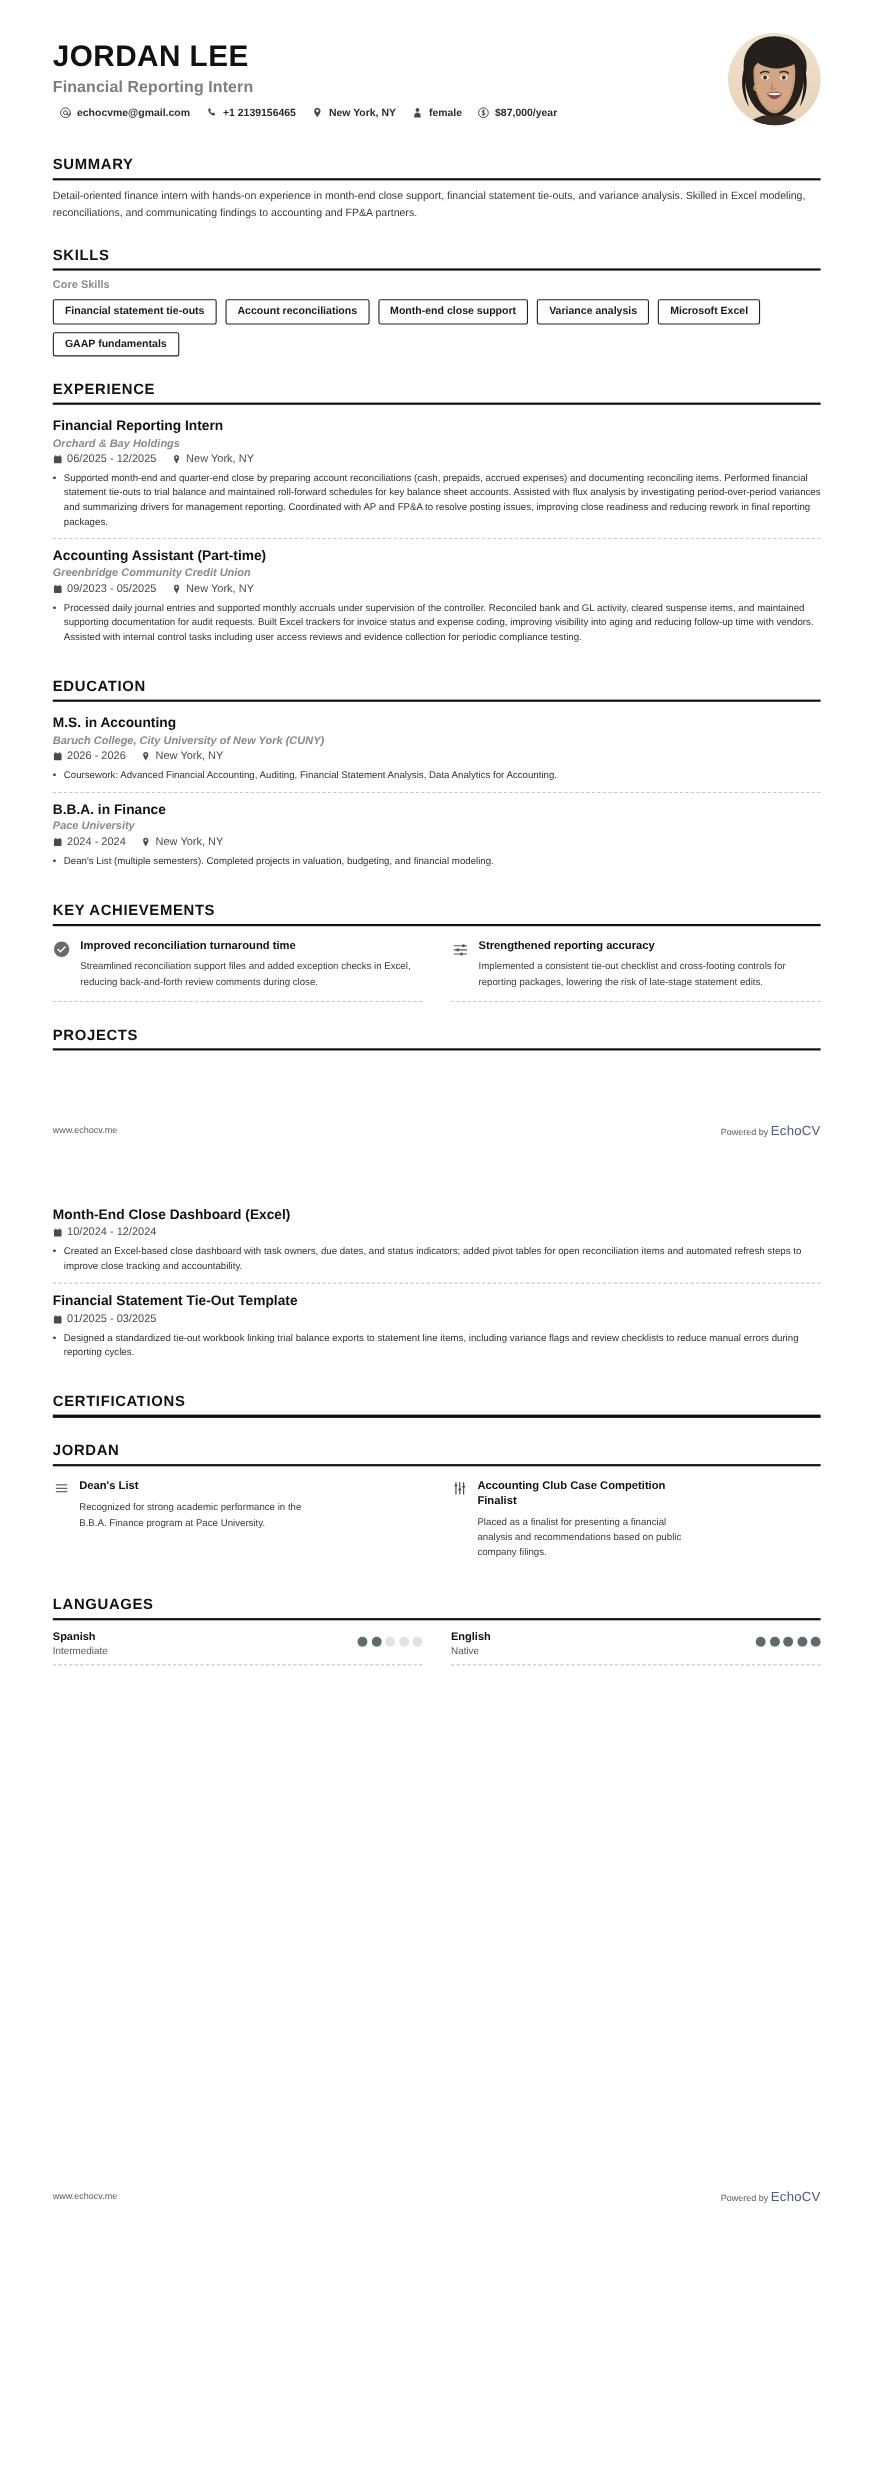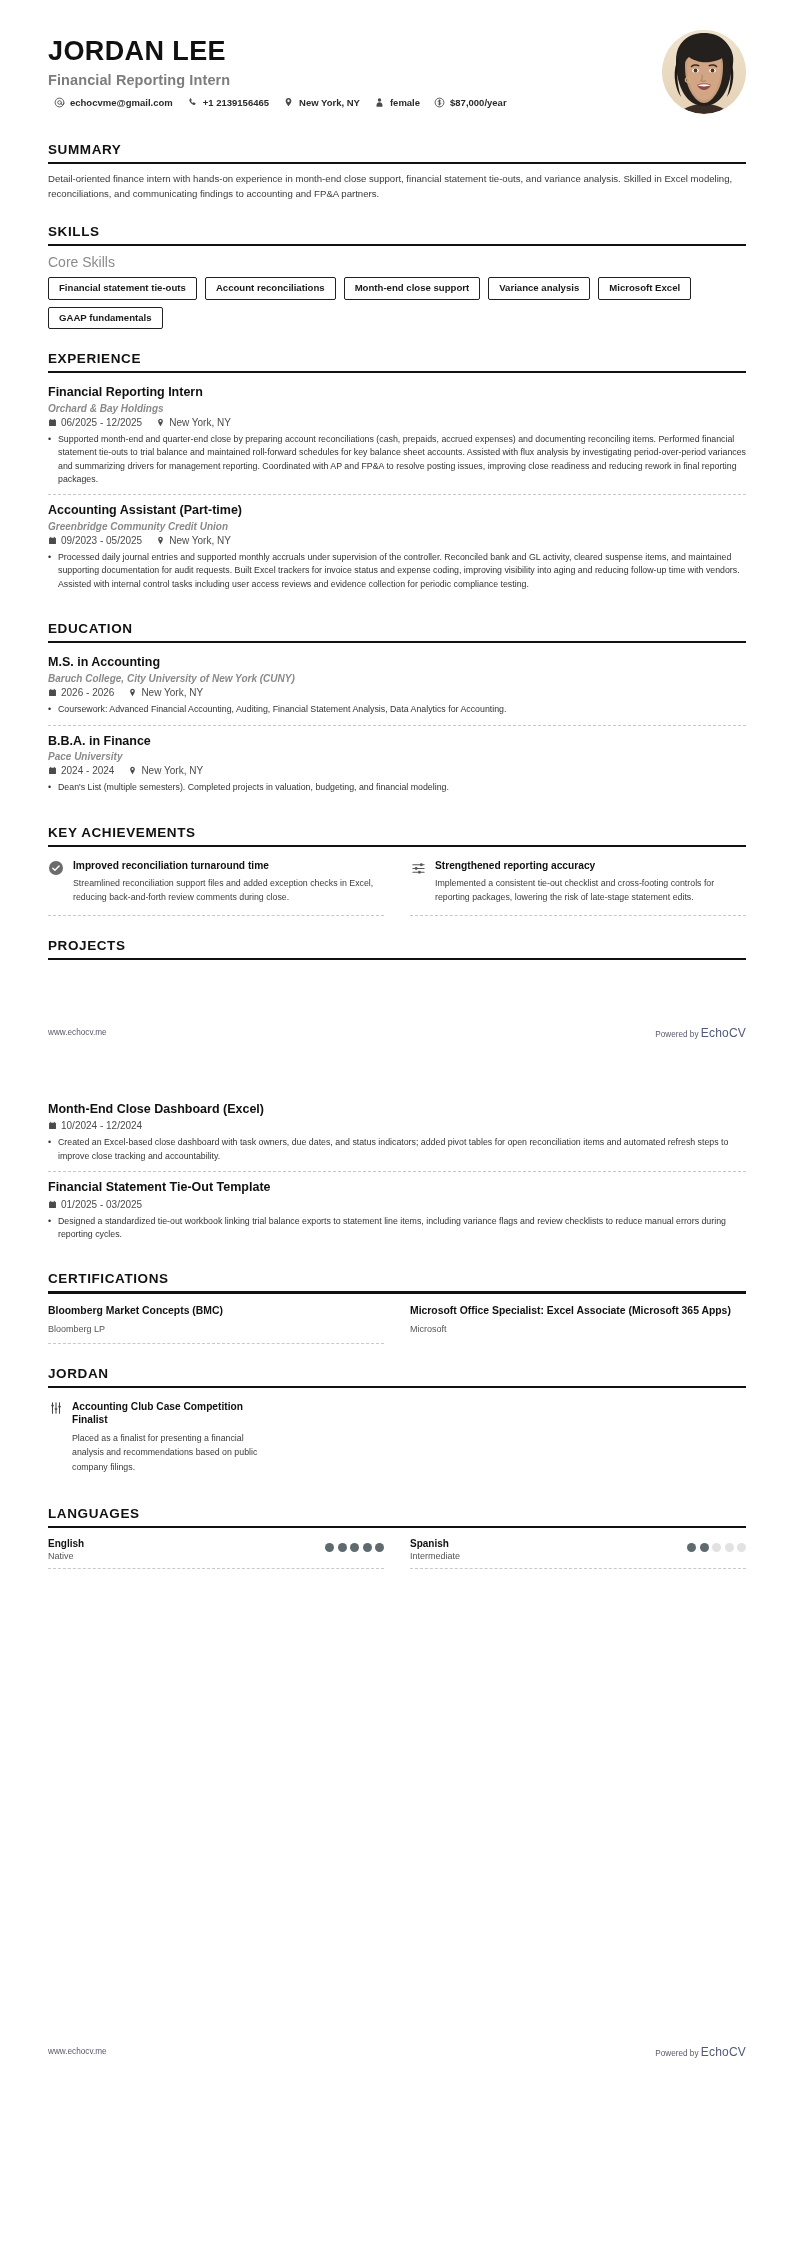--- a/index.html
+++ b/index.html
@@ -98,22 +98,22 @@
 
   
   .summary-text {
     font-size: 9.6px;
     line-height: 1.55;
     color: #3a3a3a;
   }
 
   
   .skill-group-label {
-    font-size: 14px;
-    font-weight: 400;
+    font-size: 10px;
+    font-weight: 700;
     color: #8b8b8b;
     margin-bottom: 7px;
   }
   .chips { display: flex; flex-wrap: wrap; gap: 7px 8px; }
   .chip {
     border: 1.3px solid #222222;
     border-radius: 2px;
     padding: 5px 10px;
     font-size: 9.6px;
     font-weight: 700;
@@ -628,37 +628,38 @@
           <span class="dot">•</span>
           <span class="btext">Designed a standardized tie-out workbook linking trial balance exports to statement line items, including variance flags and review checklists to reduce manual errors during reporting cycles.</span>
         </div>
       </div>
     </div>
   </div>
 
   <div class="section">
     <div class="section-title">CERTIFICATIONS</div>
     <div class="section-rule"></div>
+  </div>
+
+  <div class="section">
+    <div class="section-title">JORDAN</div>
+    <div class="section-rule"></div>
     <div class="grid2">
-      <div class="cert-item">
-        <div class="cert-name">Bloomberg Market Concepts (BMC)</div>
-        <div class="cert-issuer">Bloomberg LP</div>
-      </div>
-      <div class="cert-item" style="border-bottom:none;">
-        <div class="cert-name">Microsoft Office Specialist: Excel Associate (Microsoft 365 Apps)</div>
-        <div class="cert-issuer">Microsoft</div>
-      </div>
-    </div>
-  </div>
-
-  <div class="section">
-    <div class="section-title">JORDAN</div>
-    <div class="section-rule"></div>
-    <div class="grid2">
-
+
+      <div class="award-item">
+        <div class="award-icon">
+          <svg viewBox="0 0 16 16" width="14" height="14" fill="none" stroke="#666666" stroke-width="1.2" stroke-linecap="round">
+            <path d="M2.5 4.5h11M2.5 8h11M2.5 11.5h11"></path>
+          </svg>
+        </div>
+        <div class="award-body">
+          <div class="award-title">Dean's List</div>
+          <div class="award-desc">Recognized for strong academic performance in the B.B.A. Finance program at Pace University.</div>
+        </div>
+      </div>
 
       <div class="award-item">
         <div class="award-icon">
           <svg viewBox="0 0 16 16" width="14" height="14" fill="none" stroke="#444444" stroke-width="1.2" stroke-linecap="round">
             <path d="M4 2v12M8 2v12M12 2v12"></path>
             <rect x="2.6" y="4.4" width="2.8" height="1.6" fill="#444444" stroke="none"></rect>
             <rect x="6.6" y="8.4" width="2.8" height="1.6" fill="#444444" stroke="none"></rect>
             <rect x="10.6" y="5.6" width="2.8" height="1.6" fill="#444444" stroke="none"></rect>
           </svg>
         </div>
@@ -671,46 +672,46 @@
     </div>
   </div>
 
   <div class="section">
     <div class="section-title">LANGUAGES</div>
     <div class="section-rule"></div>
     <div class="grid2">
 
       <div class="lang-item">
         <div class="lang-left">
+          <div class="lang-name">Spanish</div>
+          <div class="lang-level">Intermediate</div>
+        </div>
+        <div class="lang-dots">
+            <span class="ldot on"></span>
+            <span class="ldot on"></span>
+            <span class="ldot"></span>
+            <span class="ldot"></span>
+            <span class="ldot"></span>
+          </div>
+      </div>
+
+      <div class="lang-item">
+        <div class="lang-left">
           <div class="lang-name">English</div>
           <div class="lang-level">Native</div>
         </div>
         <div class="lang-dots">
             <span class="ldot on"></span>
             <span class="ldot on"></span>
             <span class="ldot on"></span>
             <span class="ldot on"></span>
             <span class="ldot on"></span>
           </div>
       </div>
 
-      <div class="lang-item">
-        <div class="lang-left">
-          <div class="lang-name">Spanish</div>
-          <div class="lang-level">Intermediate</div>
-        </div>
-        <div class="lang-dots">
-            <span class="ldot on"></span>
-            <span class="ldot on"></span>
-            <span class="ldot"></span>
-            <span class="ldot"></span>
-            <span class="ldot"></span>
-          </div>
-      </div>
-
     </div>
   </div>
 
   <div class="bottom-pad"></div>
 
   <div class="page-footer">
     <div class="footer-url">www.echocv.me</div>
     <div class="footer-brand">
       <span>Powered by</span>
       <span class="brand-name">EchoCV</span>

